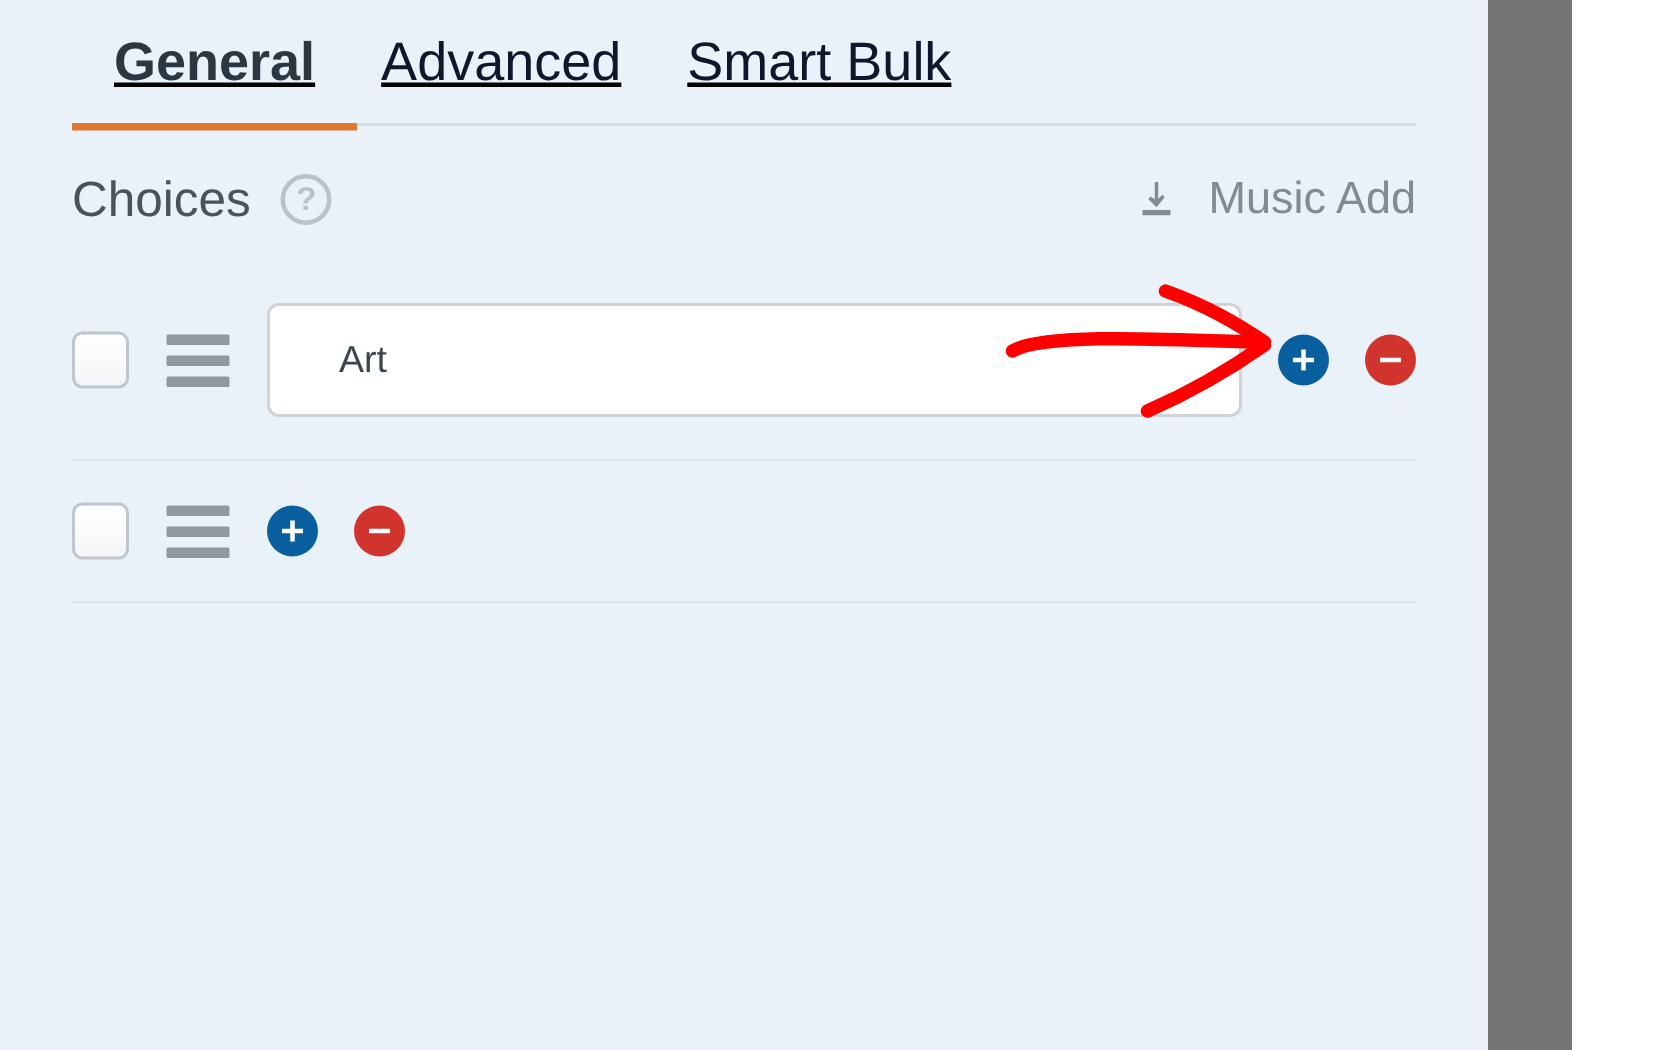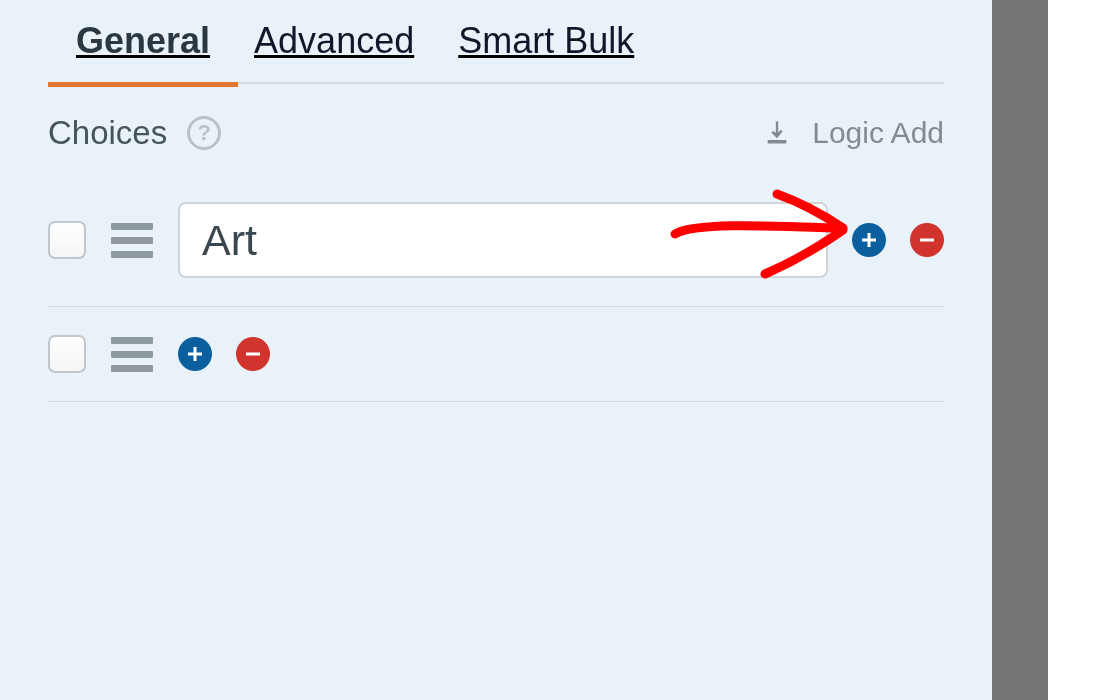--- a/index.html
+++ b/index.html
@@ -134,23 +134,23 @@
     background: #8e99a0;
     border-radius: 1px;
   }
 
   .choice-input {
     flex: 1;
     height: 76px;
     border: 2px solid #cfd4d8;
     border-radius: 8px;
     background: #ffffff;
-    font-size: 43px;
+    font-size: 25px;
     color: #3b474f;
-    padding: 0 22px;
+    padding: 0 46px;
     outline: none;
   }
 
   .round-btn {
     width: 34px; height: 34px;
     border-radius: 50%;
     display: inline-flex;
     align-items: center;
     justify-content: center;
     cursor: pointer;
@@ -183,21 +183,21 @@
       <span class="help-circle">?</span>
     </div>
     <div class="bulk-add">
       <span class="download-icon">
         <svg width="30" height="28" viewBox="0 0 24 24" fill="#808b92">
           <path d="M12 2v10.586l3.293-3.293 1.414 1.414L12 16.414l-4.707-4.707 1.414-1.414L12 12.586V2h0z"></path>
           <path d="M4 18h16v3H4z"></path>
           <path d="M11 2h2v11h-2z"></path>
         </svg>
       </span>
-      <span>Logic Add</span>
+      <span>Music Add</span>
     </div>
   </div>
 
   <div class="choice-row">
     <div class="checkbox"></div>
     <div class="drag-handle">
       <div class="bar"></div>
         <div class="bar"></div>
         <div class="bar"></div>
     </div>

